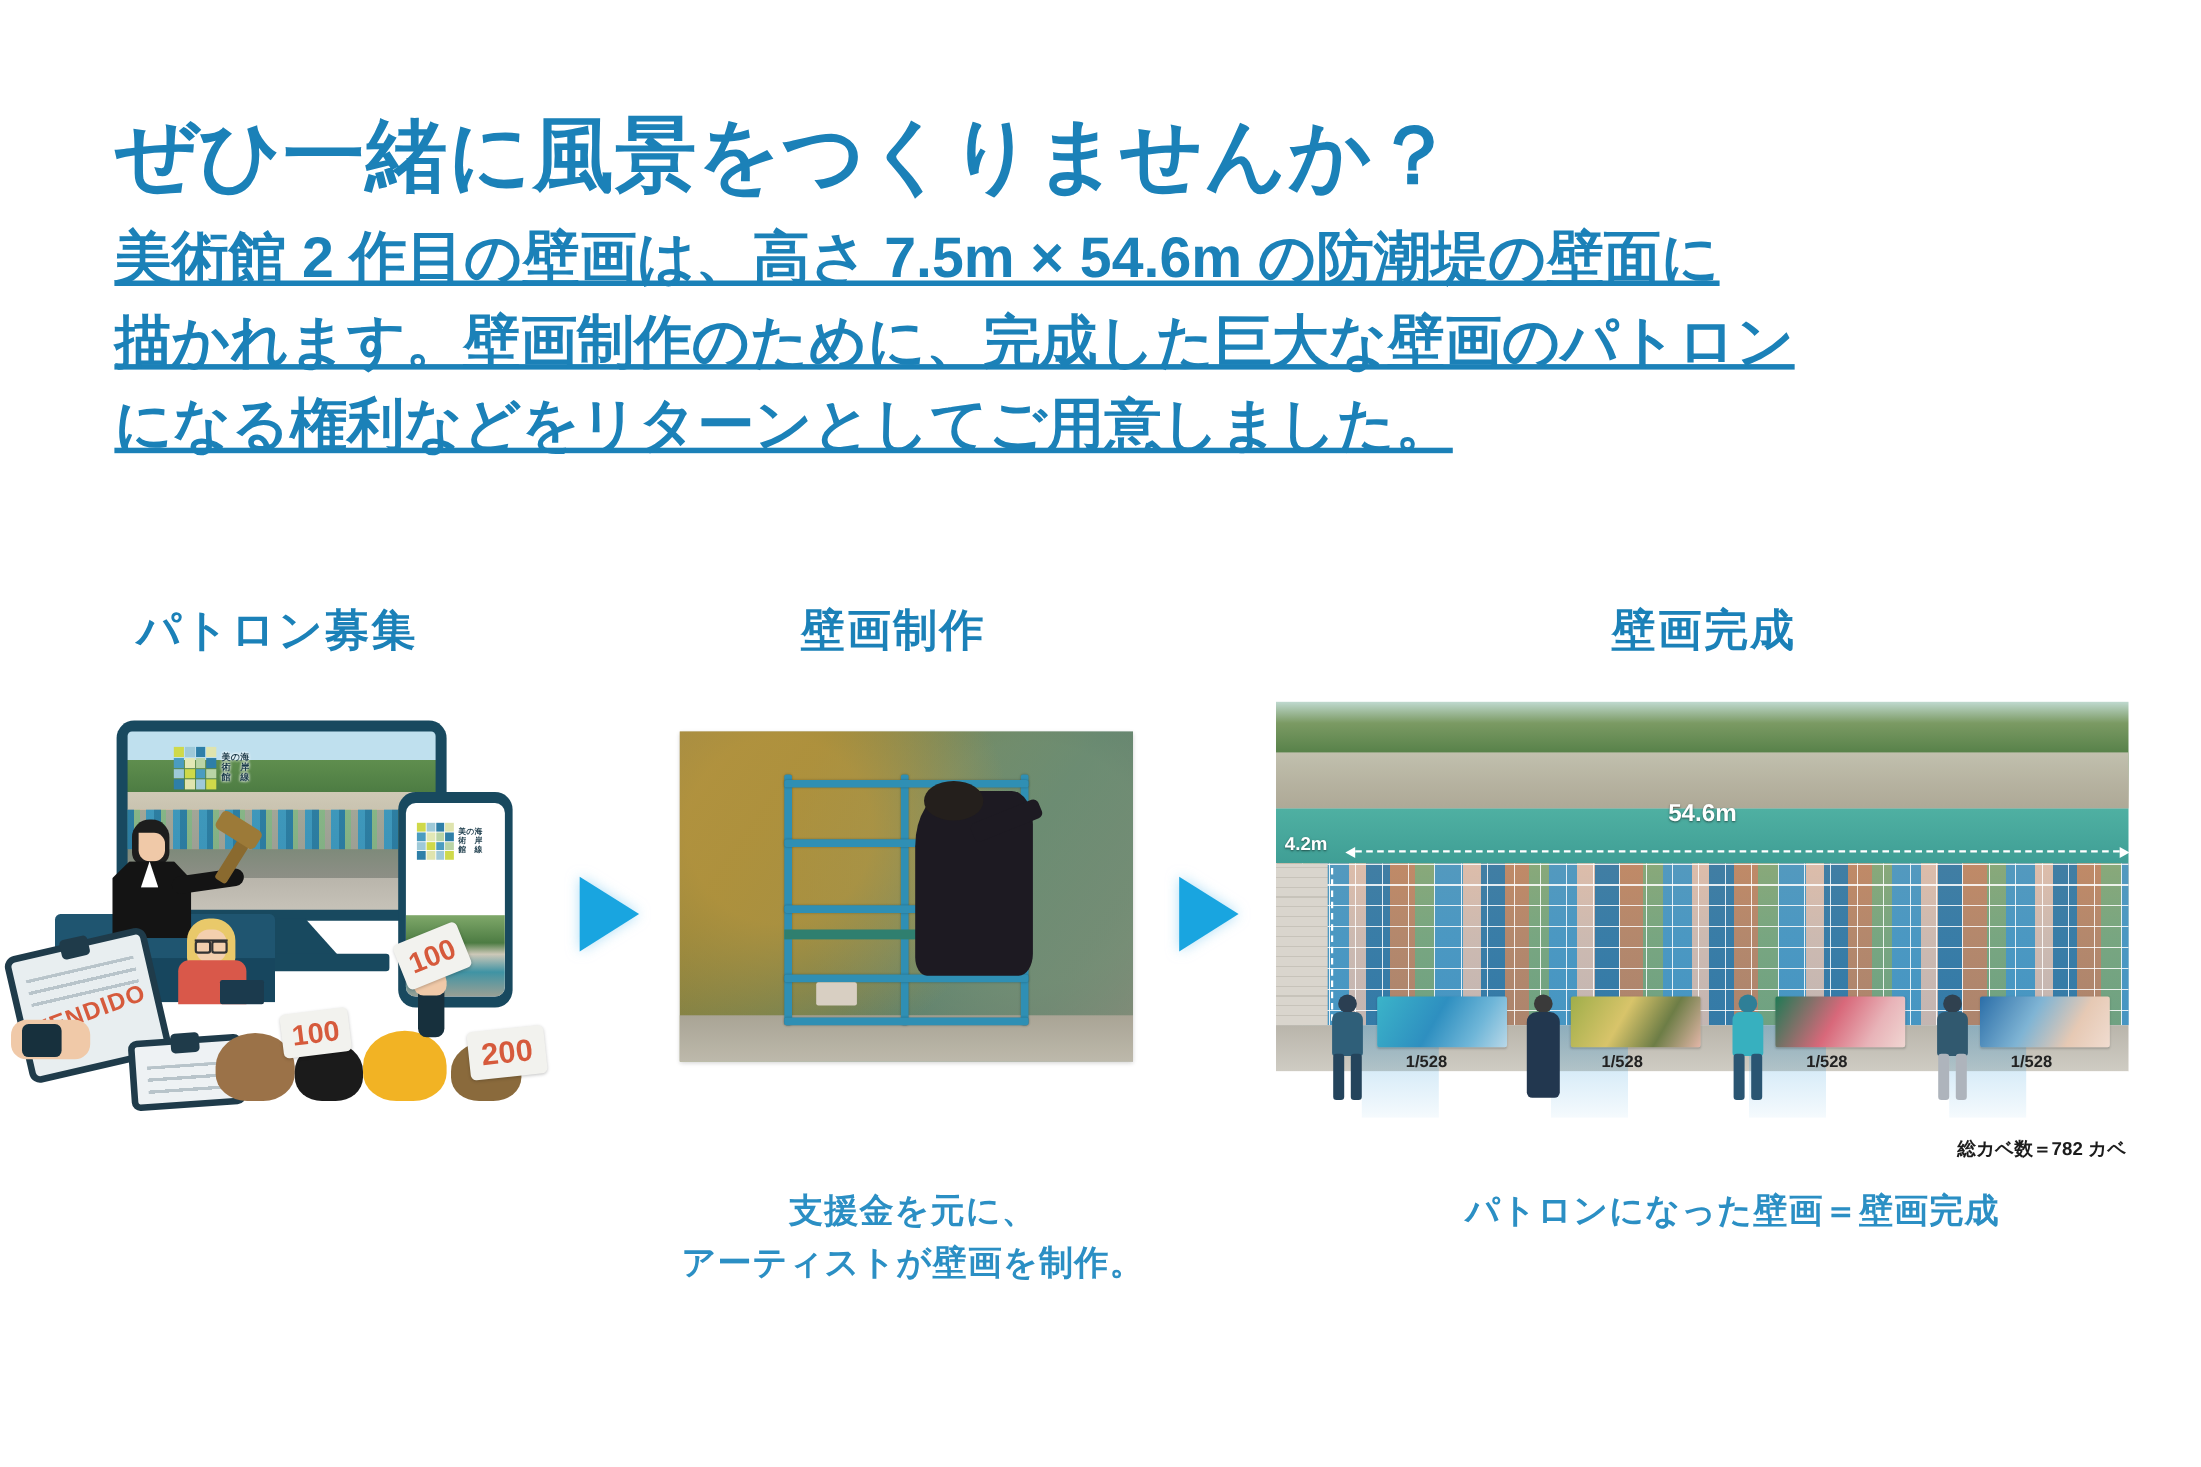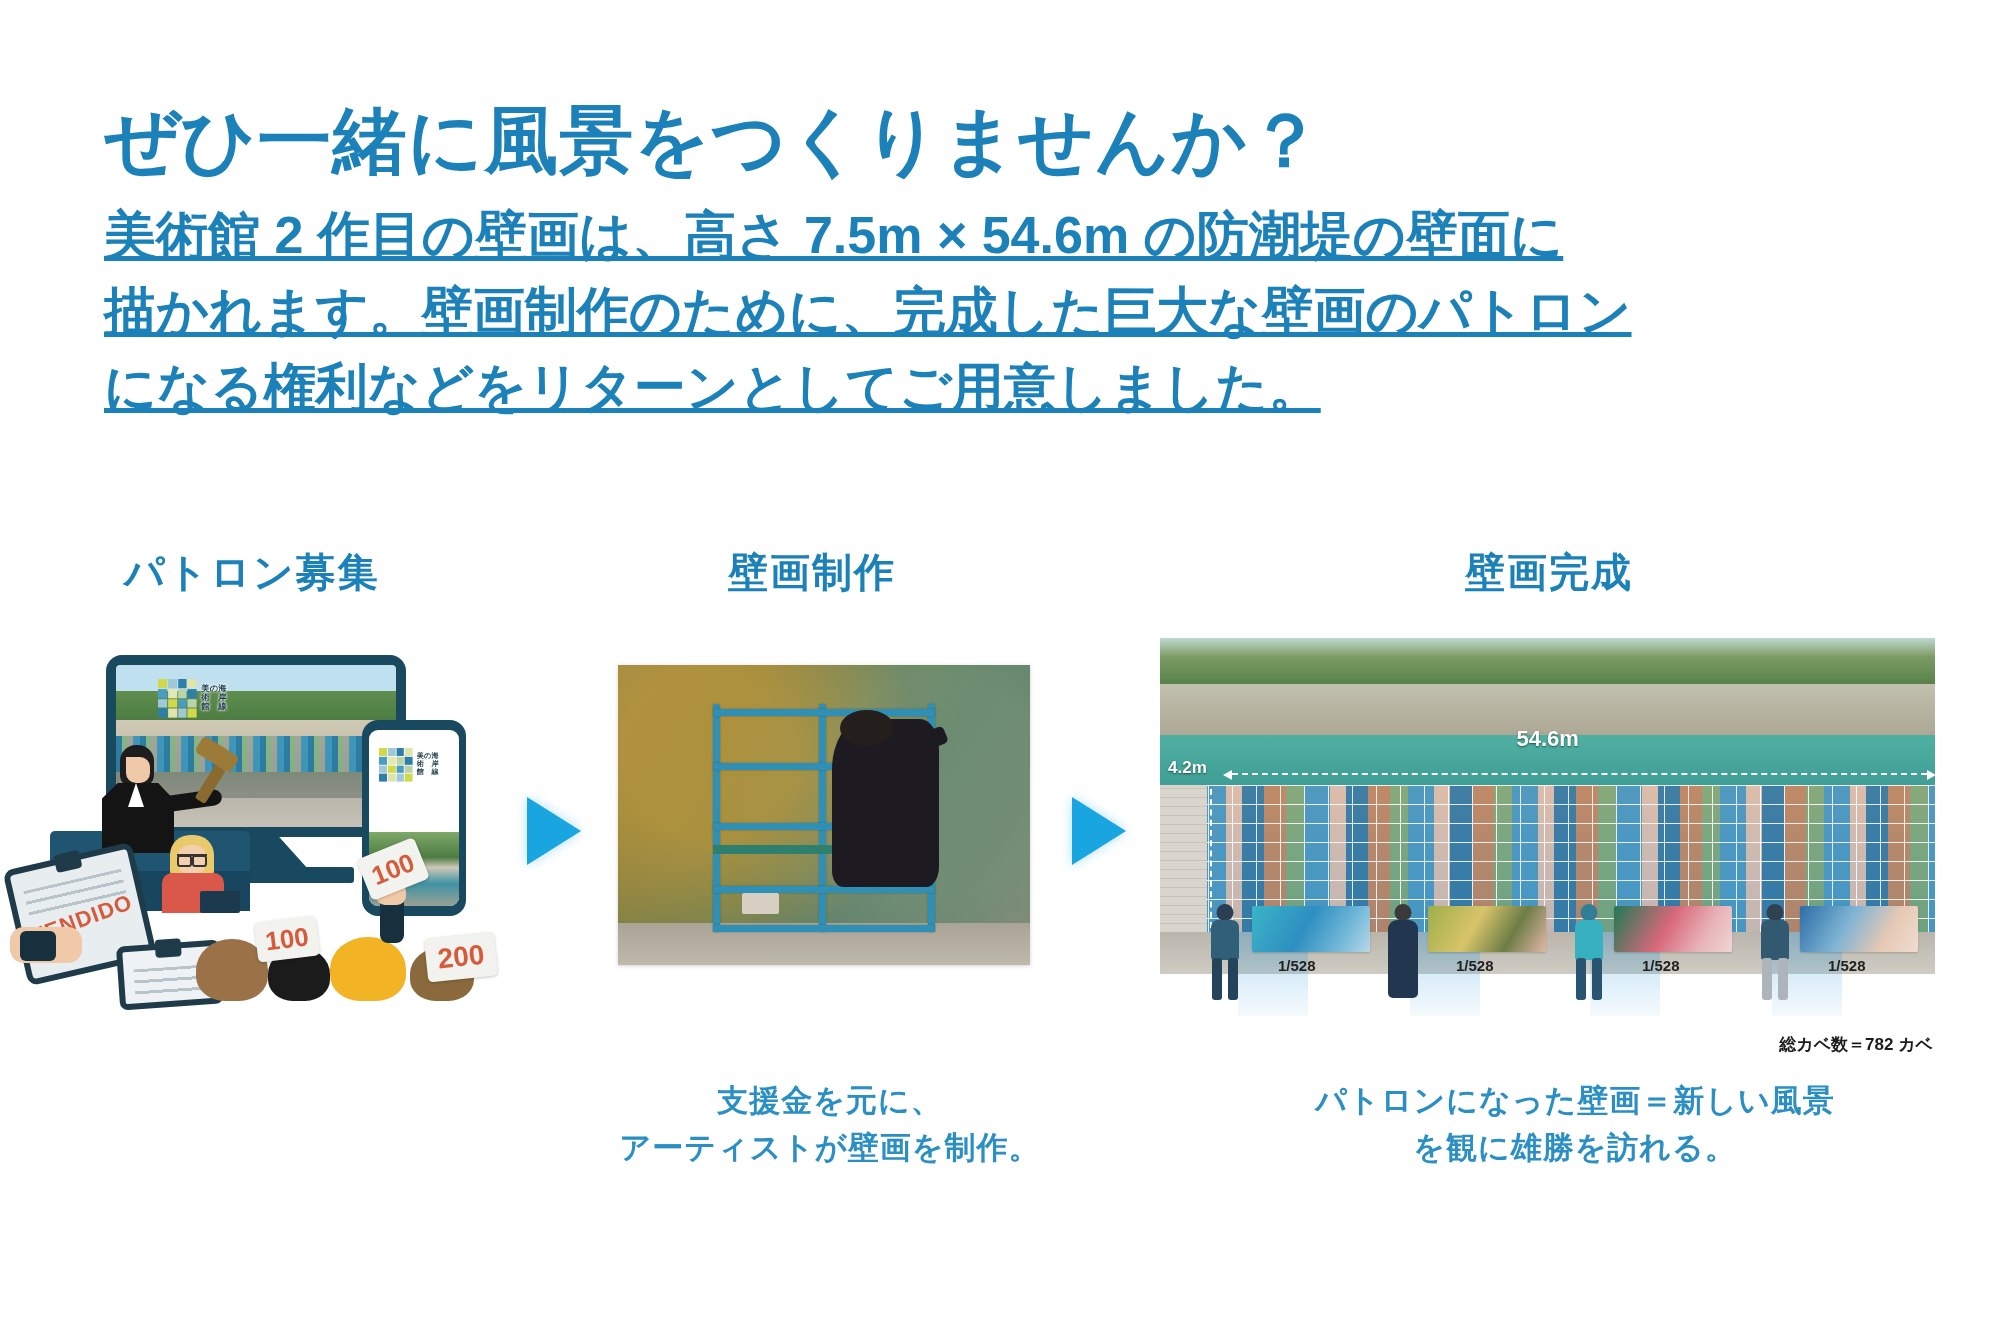--- a/index.html
+++ b/index.html
@@ -508,17 +508,16 @@
     <div class="frac" style="left:668px; bottom:84px">1/528</div>
 
     <div class="total-walls">総カベ数＝782 カベ</div>
   </div>
 
   <div class="caption" id="cap2">
     <div>支援金を元に、</div>
     <div>アーティストが壁画を制作。</div>
   </div>
   <div class="caption" id="cap3">
-    <div>パトロンになった壁画＝新しい風景</div>
-    <div>を観に雄勝を訪れる。</div>
+    <div>パトロンになった壁画＝壁画完成</div>
   </div>
 
 </div>
 
 </body></html>

